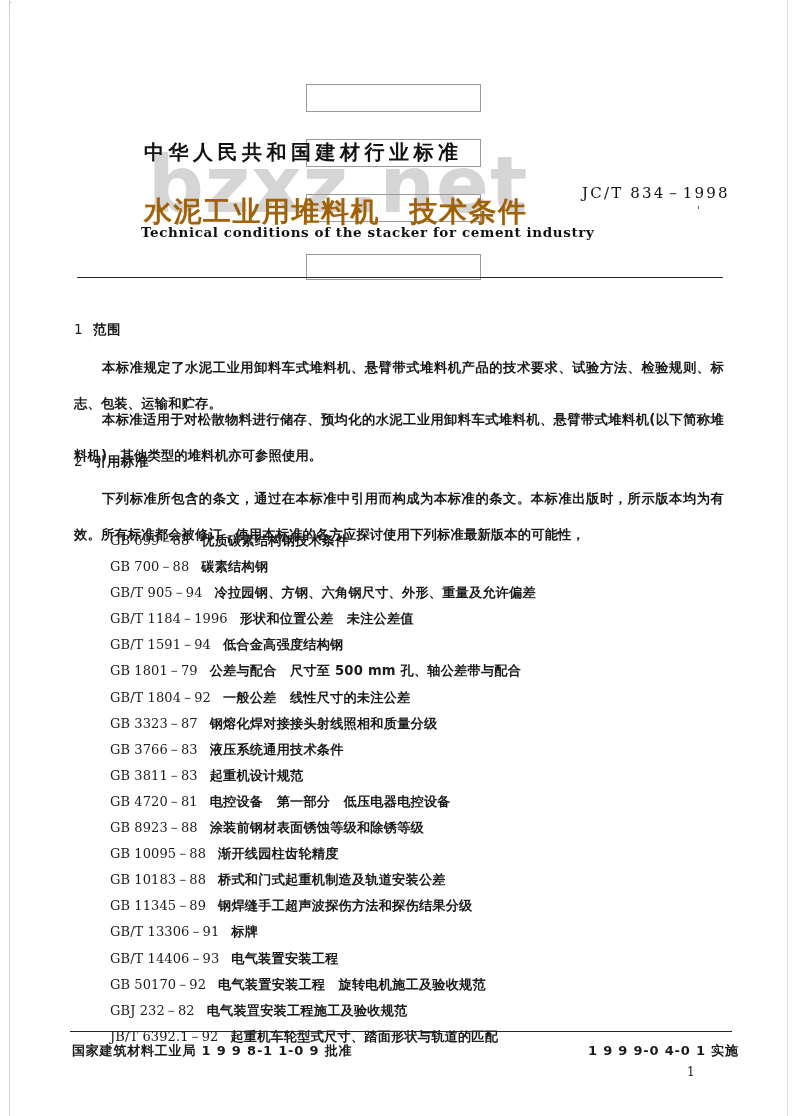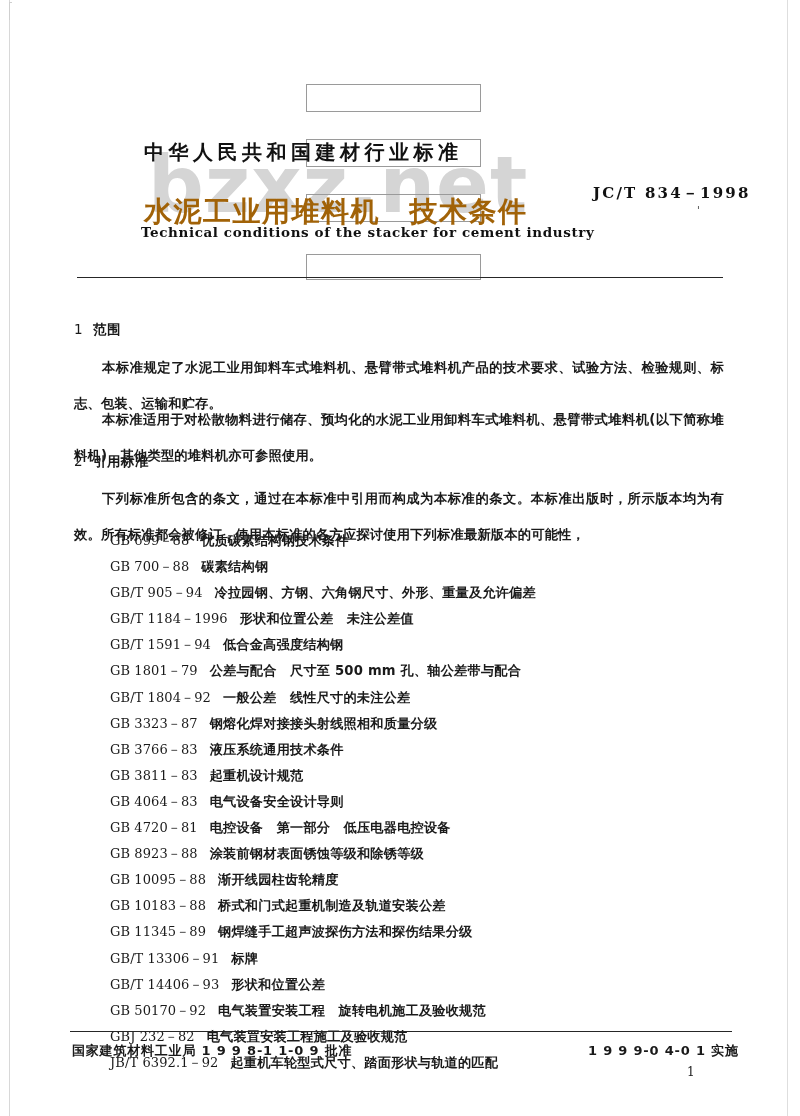--- a/index.html
+++ b/index.html
@@ -104,25 +104,24 @@
     white-space: nowrap;
     color: #111;
     text-align: right;
   }
   .std-code {
     position: absolute;
     left: 582px;
     top: 184px;
     font-family: "DejaVu Serif", "Liberation Serif", serif;
     font-size: 15px;
-    font-weight: 700;
+    font-weight: 400;
     letter-spacing: 2.2px;
     white-space: nowrap;
     color: #111;
-    margin-left: 11px;
   }
   .std-code-mark {
     position: absolute;
     left: 697px;
     top: 205px;
     font-size: 10px;
     color: #444;
   }
 
   
@@ -274,28 +273,27 @@
       <li class="std-item"><span class="std-id">GB 699－88</span><span class="std-title">优质碳素结构钢技术条件</span></li>
       <li class="std-item"><span class="std-id">GB 700－88</span><span class="std-title">碳素结构钢</span></li>
       <li class="std-item"><span class="std-id">GB/T 905－94</span><span class="std-title">冷拉园钢、方钢、六角钢尺寸、外形、重量及允许偏差</span></li>
       <li class="std-item"><span class="std-id">GB/T 1184－1996</span><span class="std-title">形状和位置公差　未注公差值</span></li>
       <li class="std-item"><span class="std-id">GB/T 1591－94</span><span class="std-title">低合金高强度结构钢</span></li>
       <li class="std-item"><span class="std-id">GB 1801－79</span><span class="std-title">公差与配合　尺寸至 500 mm 孔、轴公差带与配合</span></li>
       <li class="std-item"><span class="std-id">GB/T 1804－92</span><span class="std-title">一般公差　线性尺寸的未注公差</span></li>
       <li class="std-item"><span class="std-id">GB 3323－87</span><span class="std-title">钢熔化焊对接接头射线照相和质量分级</span></li>
       <li class="std-item"><span class="std-id">GB 3766－83</span><span class="std-title">液压系统通用技术条件</span></li>
       <li class="std-item"><span class="std-id">GB 3811－83</span><span class="std-title">起重机设计规范</span></li>
-      <li class="std-item"><span class="std-id">GB 4064－83</span><span class="std-title">电气设备安全设计导则</span></li>
       <li class="std-item"><span class="std-id">GB 4720－81</span><span class="std-title">电控设备　第一部分　低压电器电控设备</span></li>
       <li class="std-item"><span class="std-id">GB 8923－88</span><span class="std-title">涂装前钢材表面锈蚀等级和除锈等级</span></li>
       <li class="std-item"><span class="std-id">GB 10095－88</span><span class="std-title">渐开线园柱齿轮精度</span></li>
       <li class="std-item"><span class="std-id">GB 10183－88</span><span class="std-title">桥式和门式起重机制造及轨道安装公差</span></li>
       <li class="std-item"><span class="std-id">GB 11345－89</span><span class="std-title">钢焊缝手工超声波探伤方法和探伤结果分级</span></li>
       <li class="std-item"><span class="std-id">GB/T 13306－91</span><span class="std-title">标牌</span></li>
-      <li class="std-item"><span class="std-id">GB/T 14406－93</span><span class="std-title">形状和位置公差</span></li>
+      <li class="std-item"><span class="std-id">GB/T 14406－93</span><span class="std-title">电气装置安装工程</span></li>
       <li class="std-item"><span class="std-id">GB 50170－92</span><span class="std-title">电气装置安装工程　旋转电机施工及验收规范</span></li>
       <li class="std-item"><span class="std-id">GBJ 232－82</span><span class="std-title">电气装罝安装工程施工及验收规范</span></li>
       <li class="std-item"><span class="std-id">JB/T 6392.1－92</span><span class="std-title">起重机车轮型式尺寸、踏面形状与轨道的匹配</span></li>
     </ul>
 
   <div class="rule-bottom"></div>
   <div class="footer-left">国家建筑材料工业局 1 9 9 8-1 1-0 9 批准</div>
   <div class="footer-right">1 9 9 9-0 4-0 1 实施</div>
   <div class="page-num">1</div>
 

